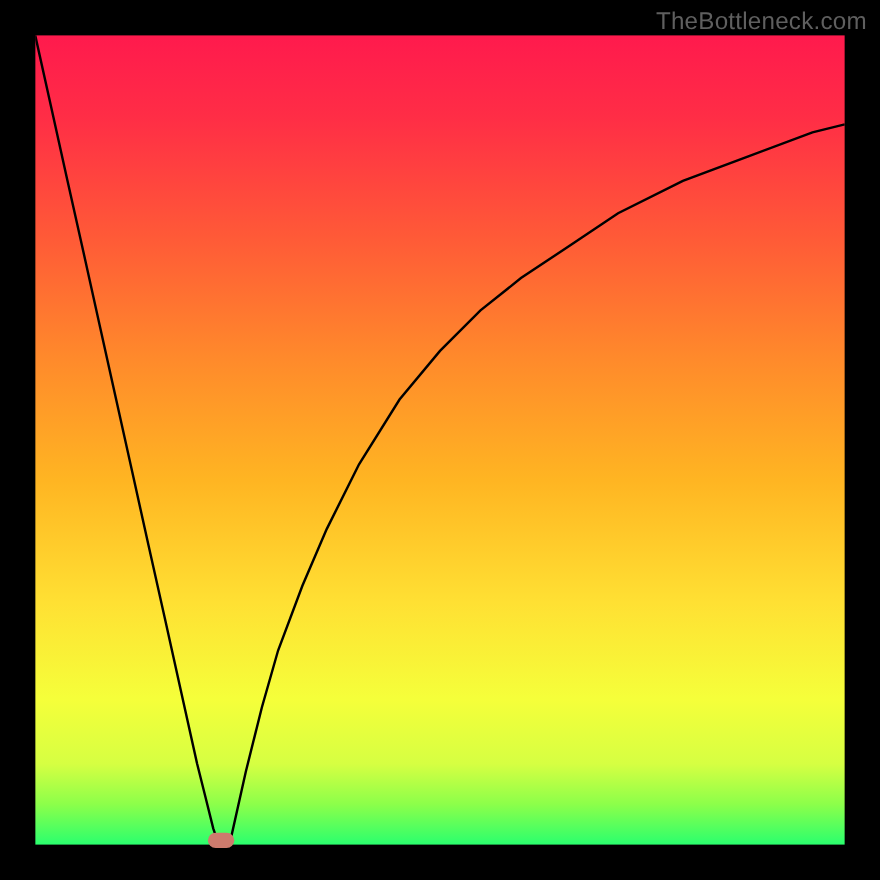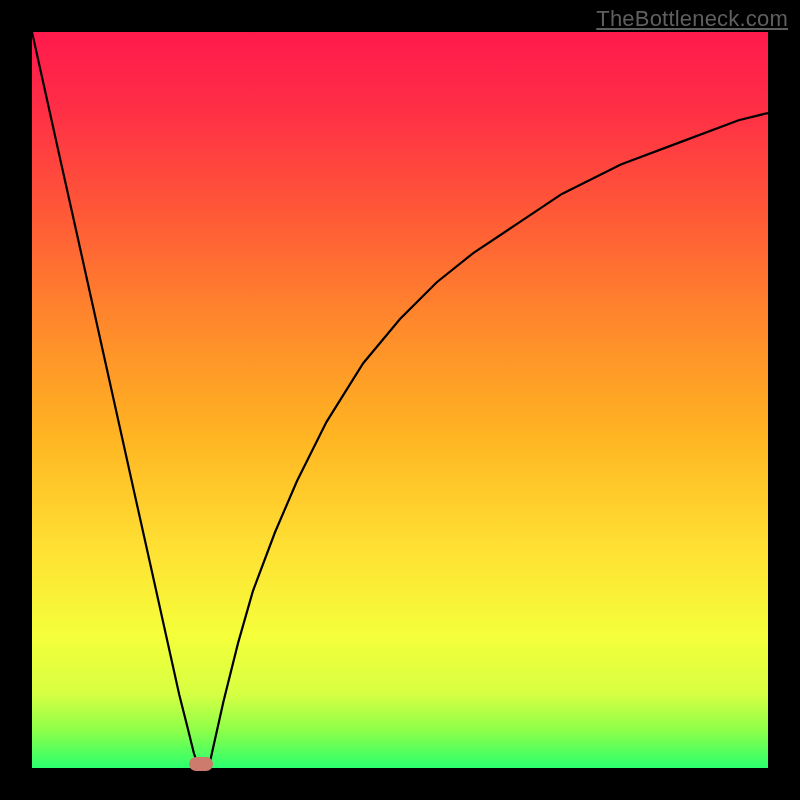--- a/index.html
+++ b/index.html
@@ -29,21 +29,20 @@
   }
   .watermark {
     position: absolute;
     top: 6px;
     right: 12px;
     font-size: 22px;
     font-weight: 400;
     color: #5f5f5f;
     letter-spacing: 0.2px;
     z-index: 10;
-    text-decoration: underline;
   }
   svg { display: block; }
   .dot {
     position: absolute;
     width: 24px;
     height: 14px;
     border-radius: 7px;
     background: #cd7b6d;
   }
 </style>

